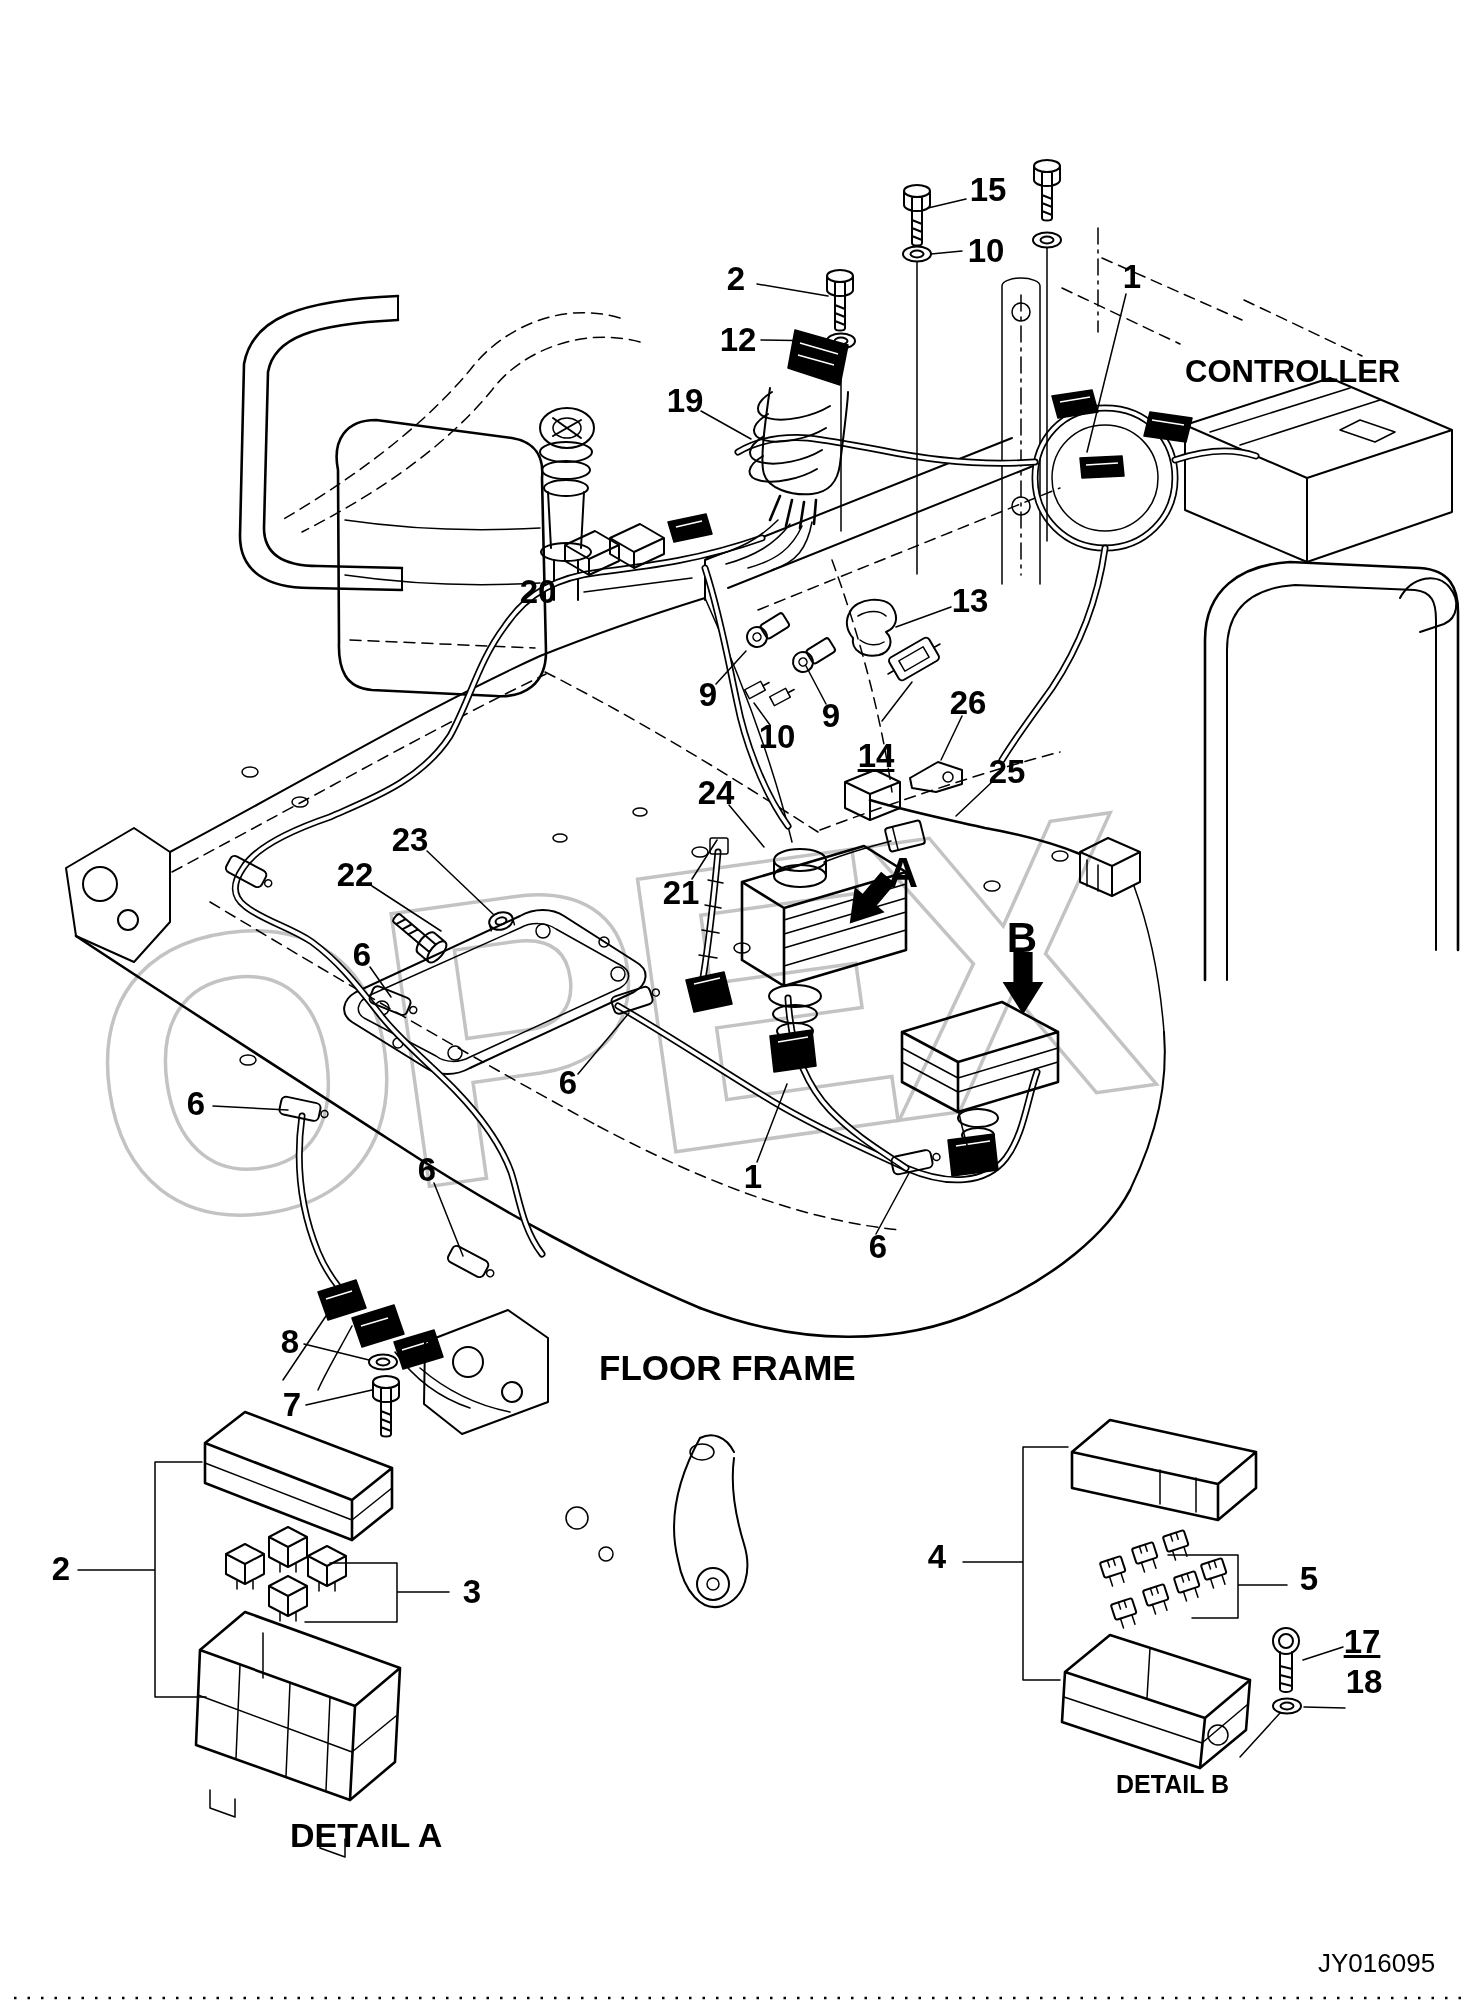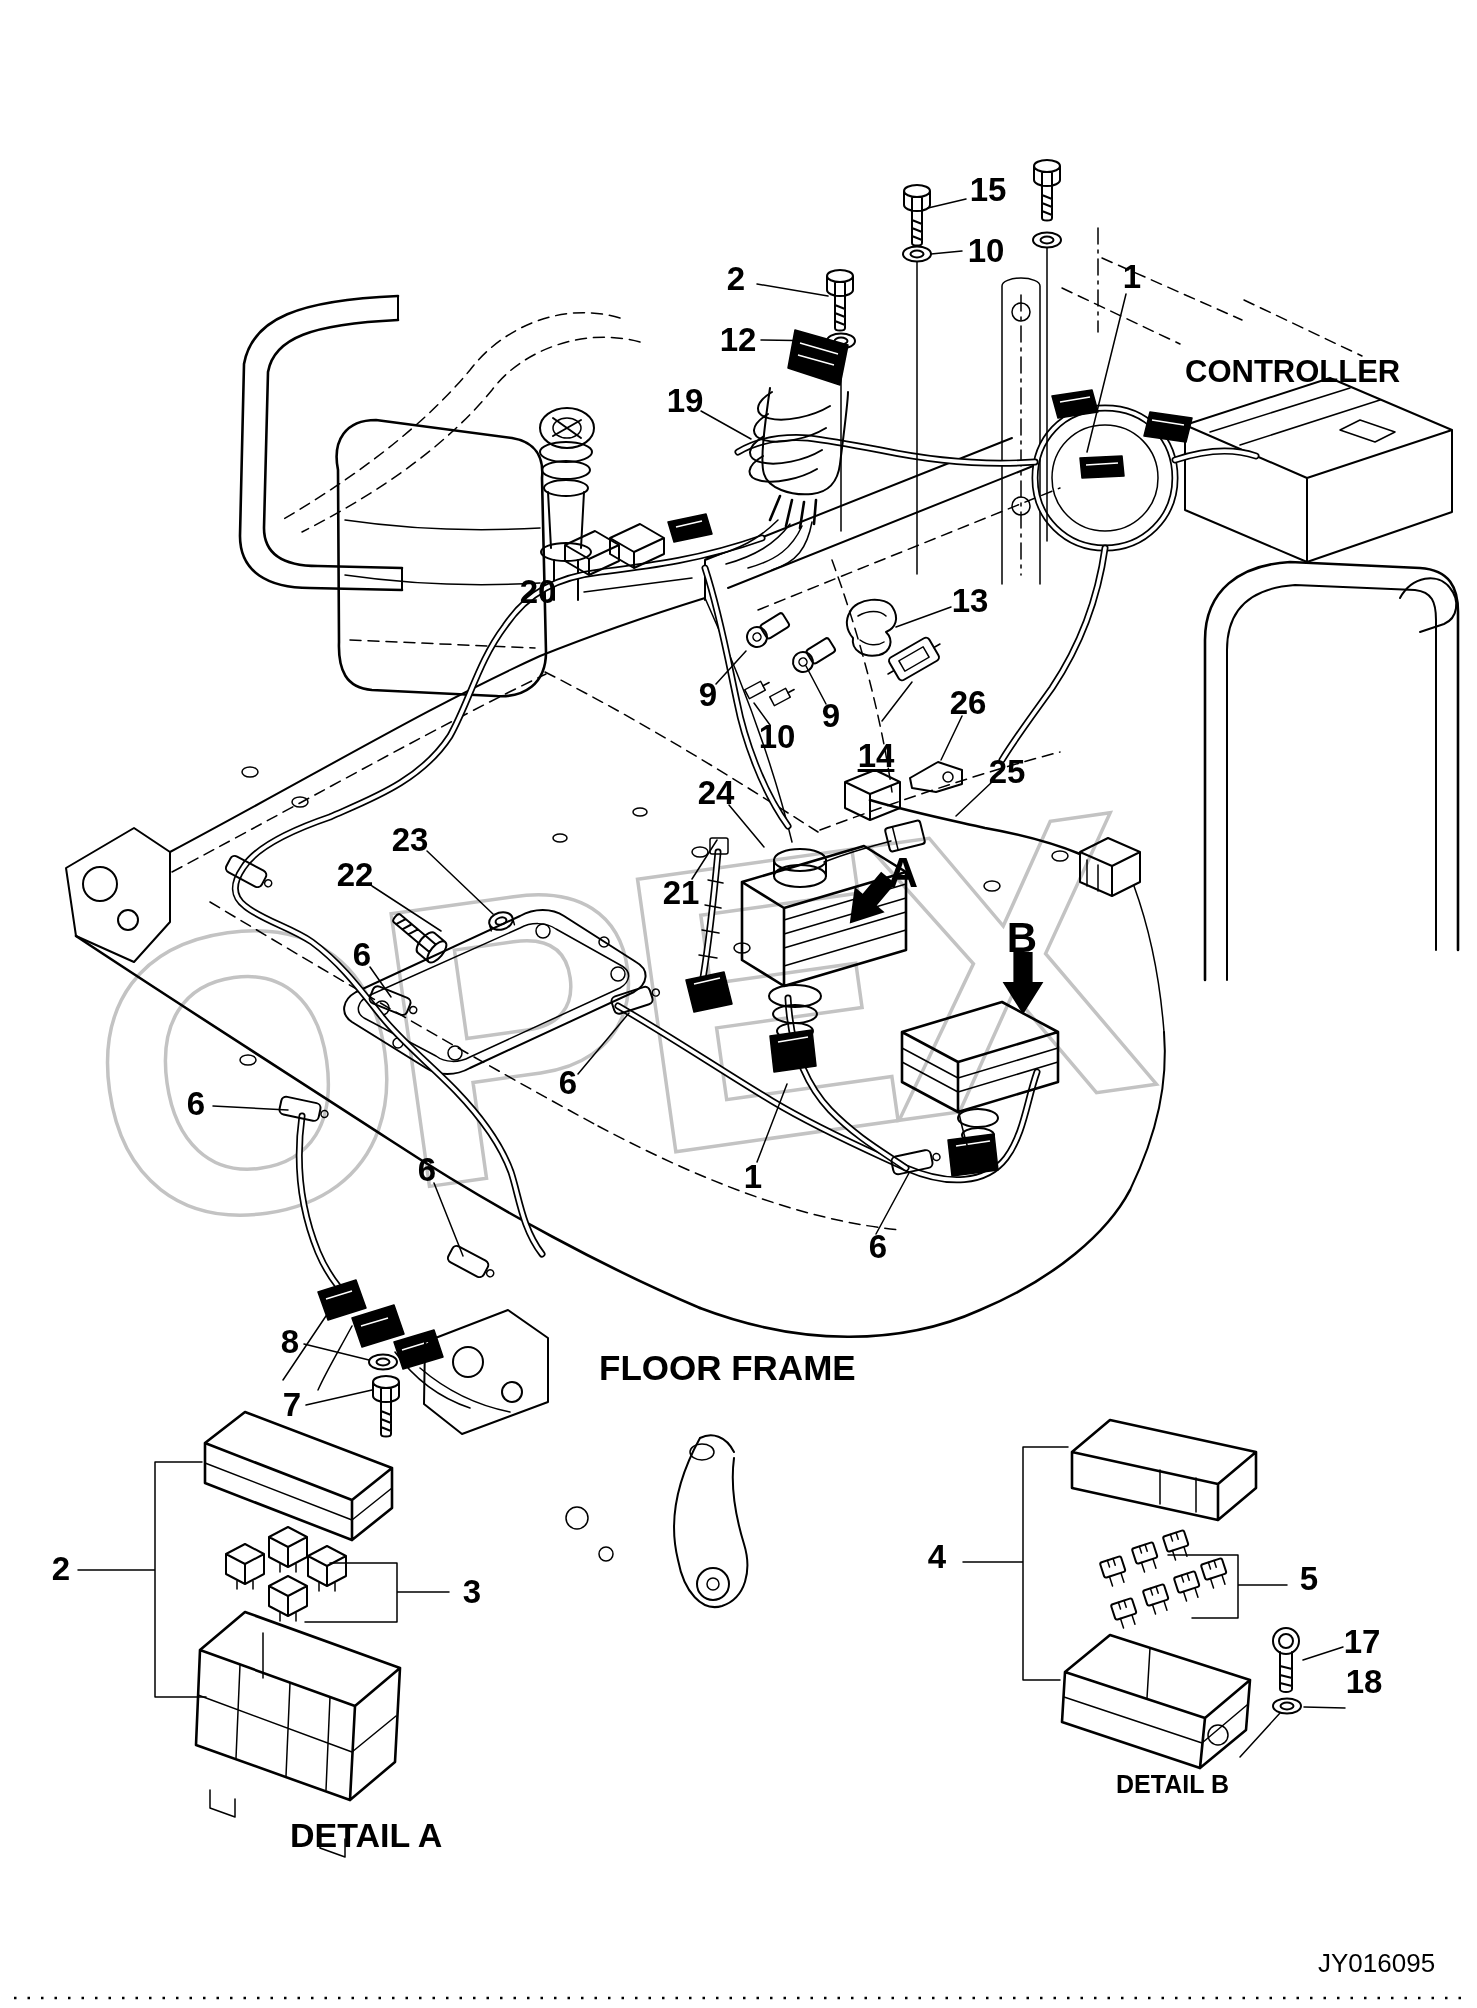--- a/index.html
+++ b/index.html
@@ -378,17 +378,17 @@
       <span class="callout" style="left: 568px; top: 1083px;">6</span>
       <span class="callout" style="left: 427px; top: 1170px;">6</span>
       <span class="callout" style="left: 878px; top: 1247px;">6</span>
       <span class="callout" style="left: 753px; top: 1177px;">1</span>
       <span class="callout" style="left: 290px; top: 1342px;">8</span>
       <span class="callout" style="left: 292px; top: 1405px;">7</span>
       <span class="callout" style="left: 61px; top: 1569px;">2</span>
       <span class="callout" style="left: 472px; top: 1592px;">3</span>
       <span class="callout" style="left: 937px; top: 1557px;">4</span>
       <span class="callout" style="left: 1309px; top: 1579px;">5</span>
-      <span class="callout" style="left: 1362px; top: 1642px;">17</span>
+      <span class="callout" style="left: 1362px; top: 1642px; text-decoration: underline;">17</span>
       <span class="callout" style="left: 1364px; top: 1682px;">18</span>
     </div>
 
 </div>
 
 </body></html>

